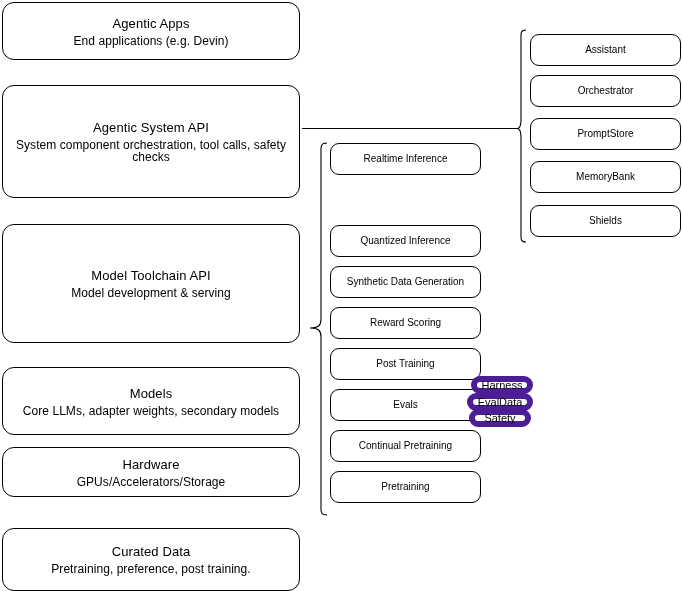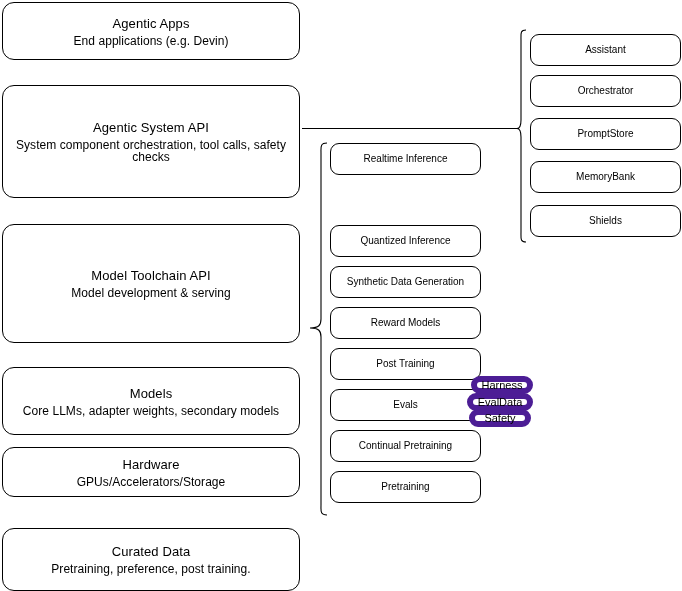--- a/index.html
+++ b/index.html
@@ -158,21 +158,21 @@
   <div class="box chip chip-mid" style="top:143px;">
     <span>Realtime Inference</span>
   </div>
   <div class="box chip chip-mid" style="top:225px;">
     <span>Quantized Inference</span>
   </div>
   <div class="box chip chip-mid" style="top:266px;">
     <span>Synthetic Data Generation</span>
   </div>
   <div class="box chip chip-mid" style="top:307px;">
-    <span>Reward Models</span>
+    <span>Reward Scoring</span>
   </div>
   <div class="box chip chip-mid" style="top:348px;">
     <span>Post Training</span>
   </div>
   <div class="box chip chip-mid" style="top:389px;">
     <span>Evals</span>
   </div>
   <div class="box chip chip-mid" style="top:430px;">
     <span>Continual Pretraining</span>
   </div>

